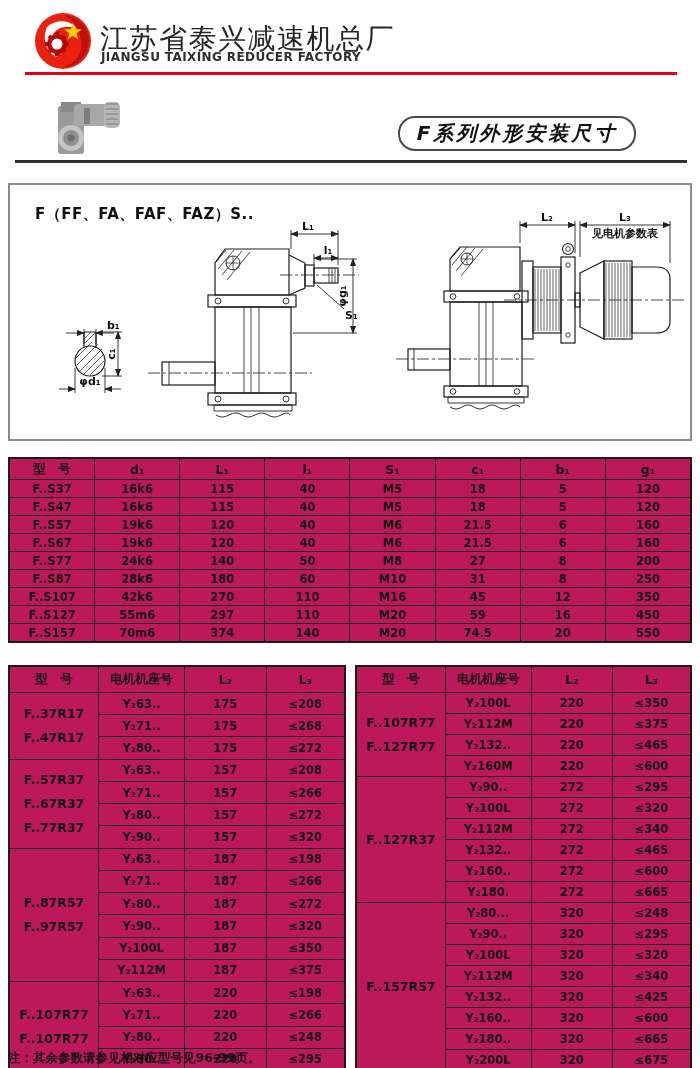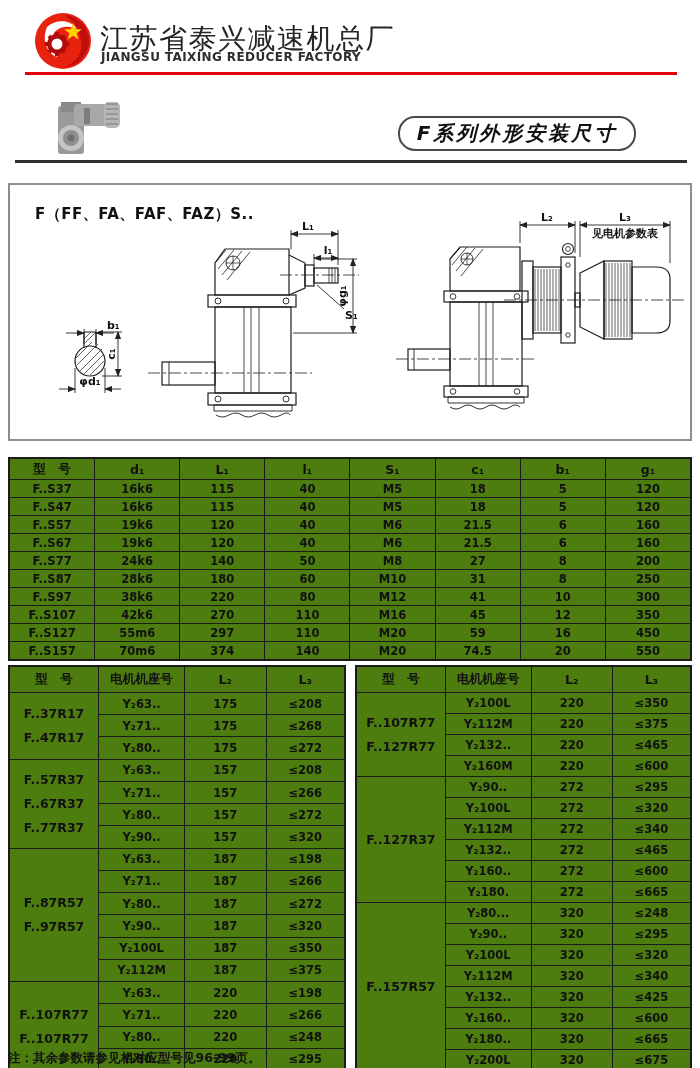--- a/index.html
+++ b/index.html
@@ -23,21 +23,21 @@
          border:2px solid #8c8c8c;background:#fff;}
   .dwg-title{position:absolute;top:10px;font-size:15px;font-weight:bold;color:#111;
              letter-spacing:.5px;white-space:nowrap;}
   .t-left{left:25px;margin-top:10px;}
   .t-right{left:400px;}
   .dwg-left{position:absolute;left:2px;top:18px;width:350px;height:232px;}
   .dwg-right{position:absolute;right:2px;top:18px;width:334px;height:232px;}
   svg text{font-family:"DejaVu Sans","Liberation Sans",sans-serif;font-weight:bold;
            fill:#111;font-size:11px;}
   
-  table.tbl{border-collapse:collapse;table-layout:fixed;background:#4d7c0f;}
+  table.tbl{border-collapse:collapse;table-layout:fixed;background:#be185d;}
   table.tbl th,table.tbl td{border:1px solid #1b1b1b;text-align:center;vertical-align:middle;
            font-weight:bold;padding:0;color:#111;overflow:hidden;}
   .main-tbl{position:absolute;left:8px;top:457px;width:684px;border:2px solid #1b1b1b;}
   .main-tbl th{height:20px;font-size:12.5px;}
   .main-tbl td{height:17px;font-size:11.5px;}
   .main-tbl th,.main-tbl td{width:12.5%;}
   .bottom-wrap{position:absolute;left:8px;top:665px;width:684px;display:flex;
                justify-content:space-between;}
   .sub-tbl{border:2px solid #1b1b1b;}
   .sub-tbl th{height:25px;font-size:12.5px;}
@@ -281,30 +281,20 @@
           <td>F..S87</td>
           <td>28k6</td>
           <td>180</td>
           <td>60</td>
           <td>M10</td>
           <td>31</td>
           <td>8</td>
           <td>250</td>
         </tr>
         <tr>
-          <td>F..S97</td>
-          <td>38k6</td>
-          <td>220</td>
-          <td>80</td>
-          <td>M12</td>
-          <td>41</td>
-          <td>10</td>
-          <td>300</td>
-        </tr>
-        <tr>
           <td>F..S107</td>
           <td>42k6</td>
           <td>270</td>
           <td>110</td>
           <td>M16</td>
           <td>45</td>
           <td>12</td>
           <td>350</td>
         </tr>
         <tr>

